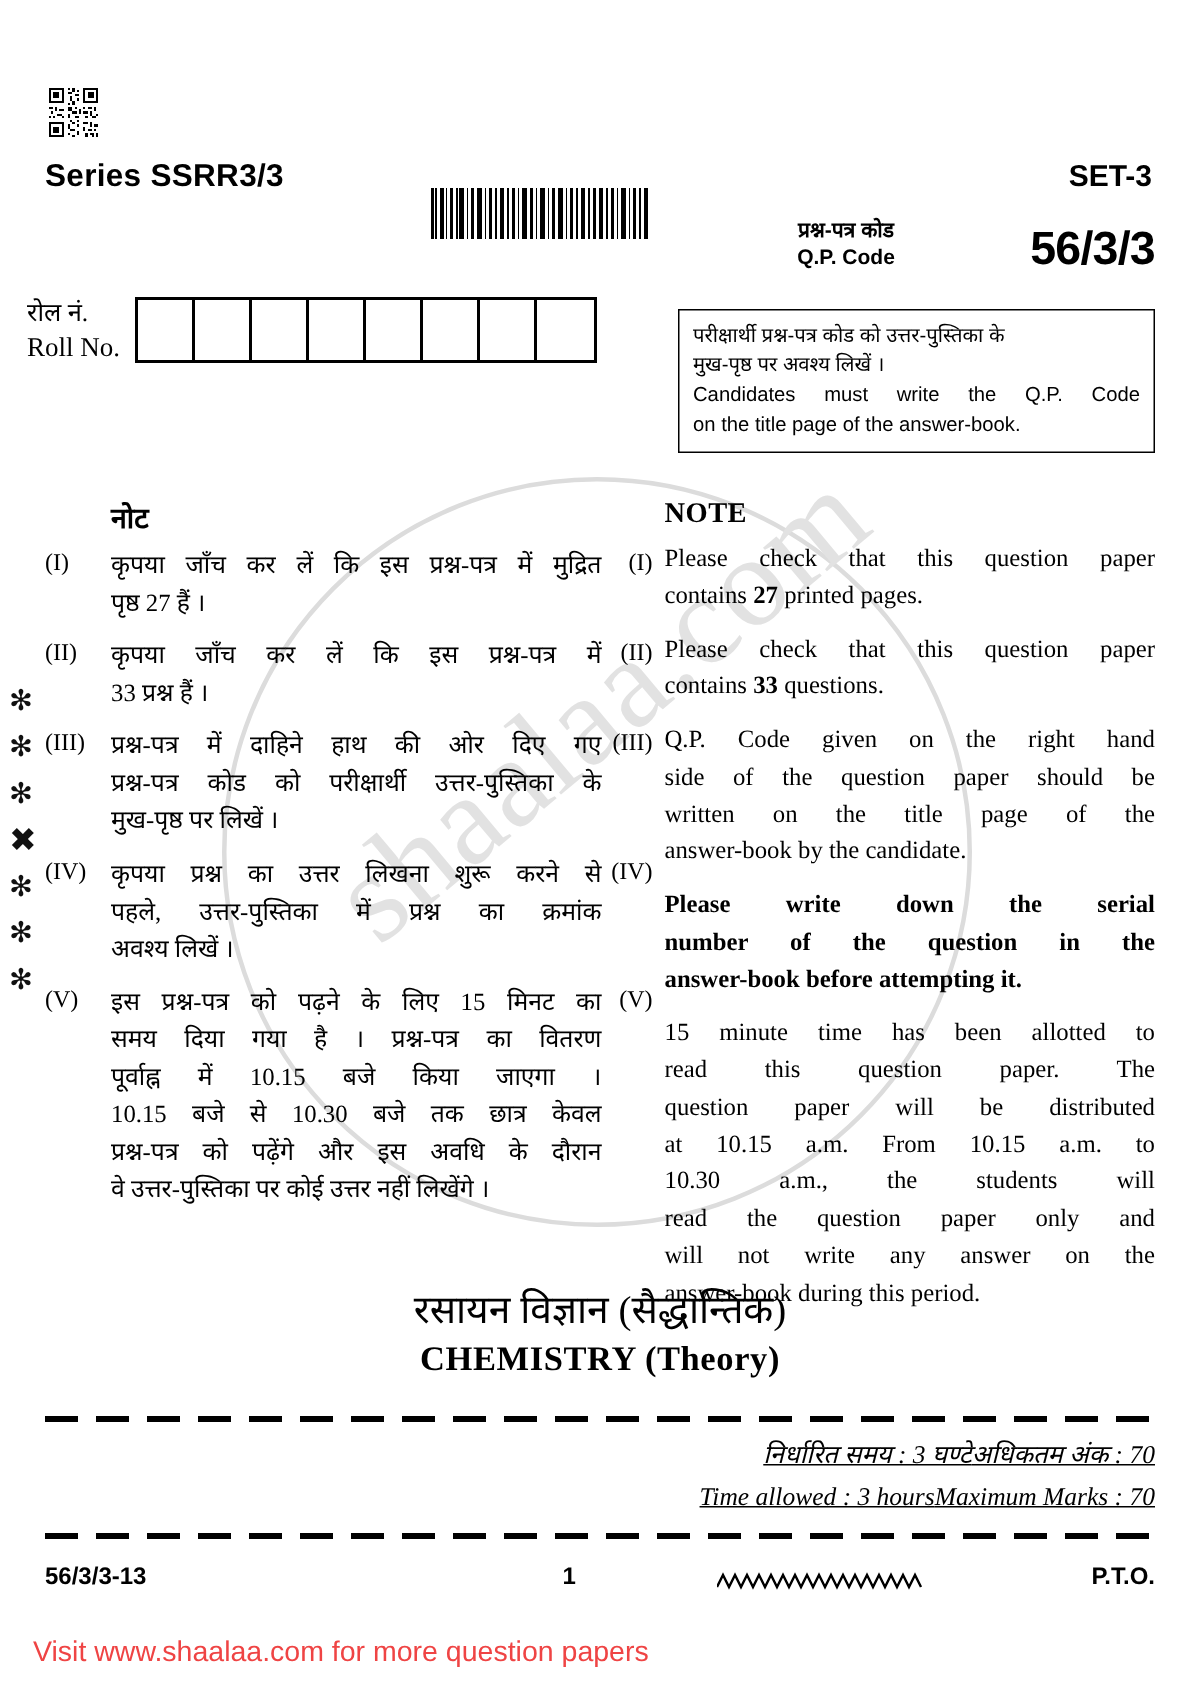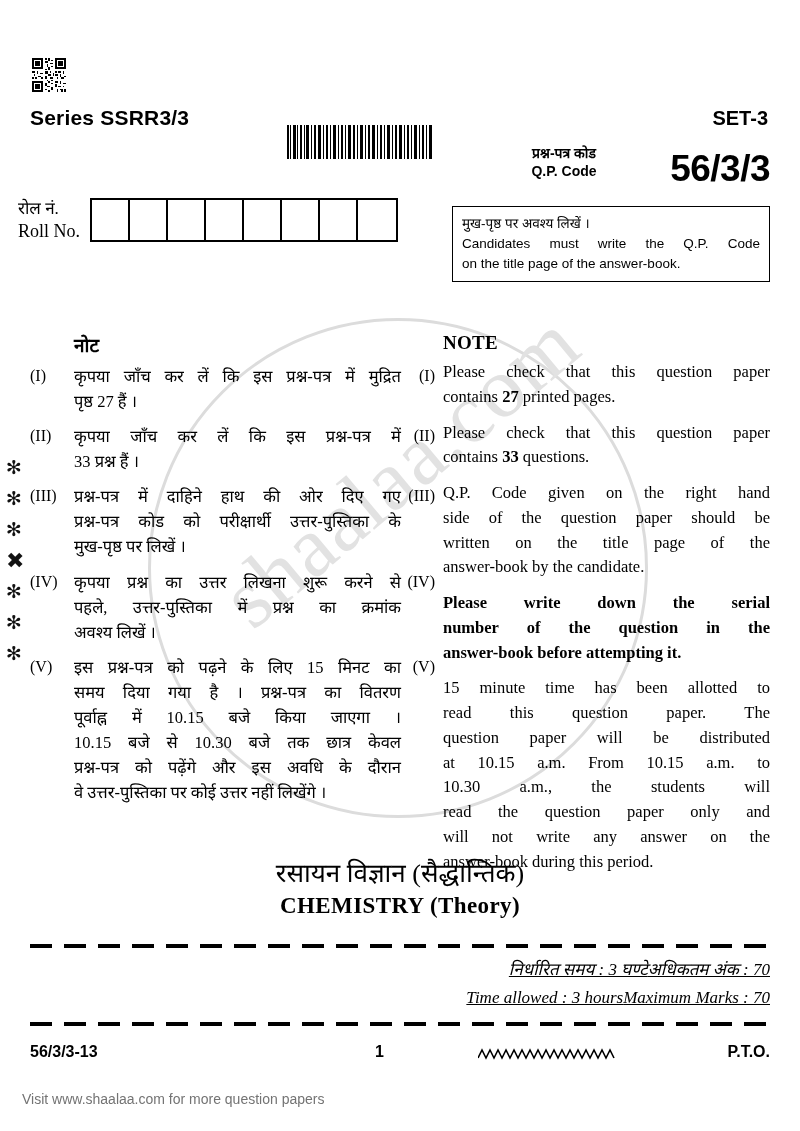--- a/index.html
+++ b/index.html
@@ -68,21 +68,21 @@
   #qp-code-caption {
     position: absolute; left: 494px; top: 145px;
     width: 140px; text-align: center;
     font-family: "Liberation Sans", sans-serif;
     font-weight: bold; font-size: 14px; line-height: 1.25;
   }
   #qp-code-caption .hi { font-size: 14px; }
   #qp-code-value {
     position: absolute; right: 30px; top: 148px;
     font-family: "Liberation Sans", sans-serif;
-    font-weight: bold; font-size: 37px;
+    font-weight: bold; font-size: 31px;
     letter-spacing: -0.5px;
   }
 
   
   #rollno-block {
     position: absolute; left: 18px; top: 198px;
     display: flex; align-items: center;
   }
   #rollno-labels {
     font-size: 18px; line-height: 1.28; margin-right: 10px;
@@ -205,21 +205,21 @@
   #footer .inner { position: relative; height: 24px; text-align: center; }
   #footer-left { position: absolute; left: 0; top: 0; }
   #footer-page { position: absolute; left: 345px; top: 0; }
   #footer-zigzag { position: absolute; left: 448px; top: 4px; }
   #footer-right { position: absolute; right: 0; top: 0; }
 
   
   #promo {
     position: absolute; left: 22px; top: 1091px;
     font-family: "Liberation Sans", sans-serif;
-    font-size: 14px; color: #737373;
+    font-size: 19px; color: #ef4444;
   }
 </style>
 </head>
 <body>
 
 <div id="watermark"></div>
 <div id="watermark-text">shaalaa.com</div>
 
 <div class="page">
 
@@ -364,20 +364,21 @@
       <div class="cell"></div>
       <div class="cell"></div>
       <div class="cell"></div>
       <div class="cell"></div>
       <div class="cell"></div>
       <div class="cell"></div>
     </div>
   </div>
 
   <div id="candidate-note">
+    <div class="hi-line">परीक्षार्थी प्रश्न-पत्र कोड को उत्तर-पुस्तिका के</div>
     <div class="hi-line">मुख-पृष्ठ पर अवश्य लिखें ।</div>
     <div class="en-line j">Candidates must write the Q.P. Code</div>
     <div class="en-line">on the title page of the answer-book.</div>
   </div>
 
   <div id="margin-marks">
       <div>✻</div>
       <div>✻</div>
       <div>✻</div>
       <div class="bold-x">✖</div>

